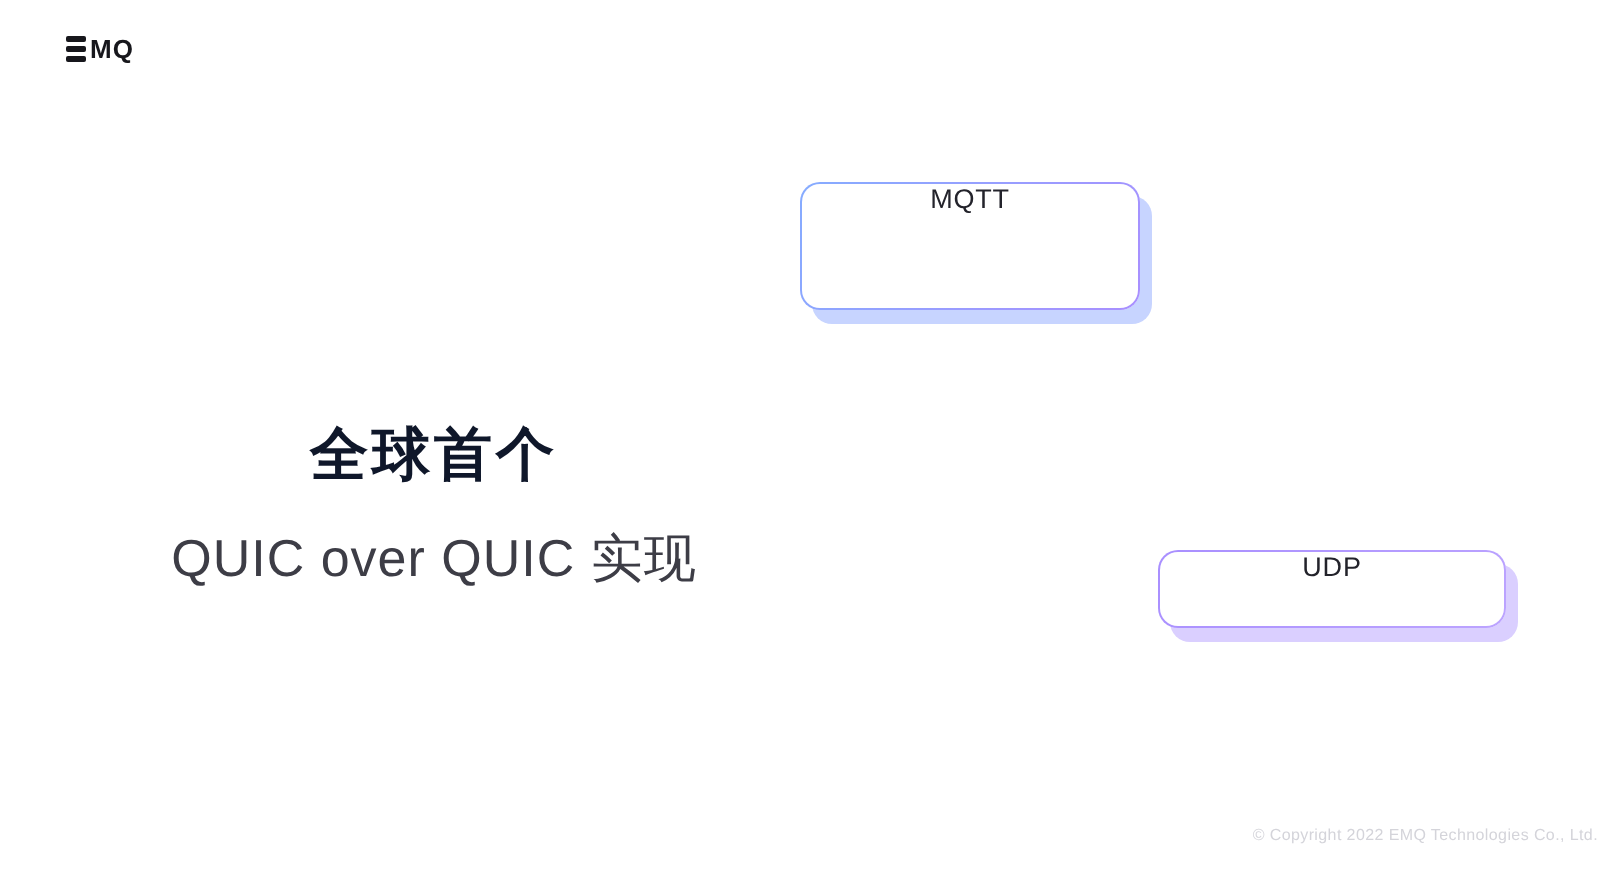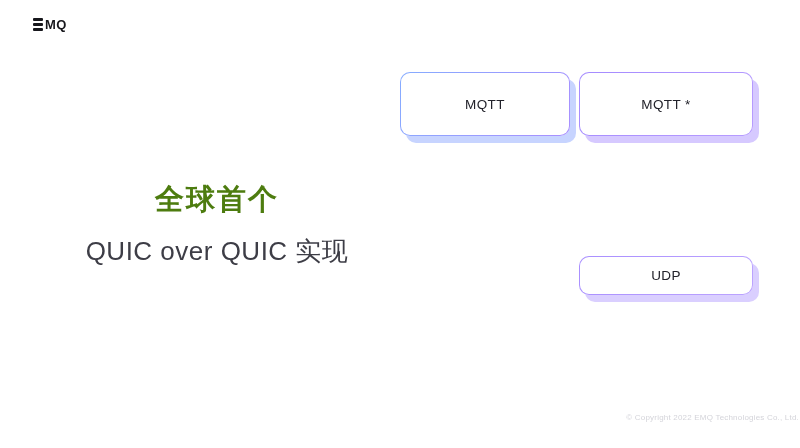--- a/index.html
+++ b/index.html
@@ -50,42 +50,44 @@
     position: absolute;
     left: 62px;
     top: 180px;
     width: 310px;
     text-align: center;
   }
   .title-line1 {
     font-size: 29px;
     font-weight: 700;
     letter-spacing: 2px;
-    color: #4d7c0f;
+    color: #0f172a;
     margin-bottom: 14px;
+    margin-top: 28px;
   }
   .title-line2 {
     font-size: 26px;
     font-weight: 500;
     letter-spacing: 0.5px;
     color: #3D3D46;
   }
 
   
   .box {
     position: absolute;
     border: 1.5px solid transparent;
     border-radius: 10px;
     background:
       linear-gradient(#ffffff, #ffffff) padding-box,
       linear-gradient(120deg, var(--b1, #9ab), var(--b2, #a9f)) border-box;
     box-shadow: 6px 7px 0 var(--sh, #dde);
     display: flex;
-    align-items: center;
+    align-items: flex-start;
     justify-content: center;
+    margin-top: 19px;
   }
   .box-label {
     font-size: 13.5px;
     font-weight: 500;
     letter-spacing: 0.4px;
     color: #23232b;
   }
   #box-mqtt      { left: 400px; top:  72px; width: 168px; height:  62px; }
   #box-mqtt-star { left: 579px; top:  72px; width: 172px; height:  62px; }
   #box-tls       { left: 400px; top: 150px; width: 168px; height:  62px; }
@@ -121,23 +123,20 @@
 
   <div class="title-block">
     <div class="title-line1">全球首个</div>
     <div class="title-line2">QUIC over QUIC 实现</div>
   </div>
 
   <div class="box" id="box-mqtt" style="--b1: #86ACFF; --b2: #A98FFF; --sh: #C7D4FF;">
     <span class="box-label">MQTT</span>
   </div>
 
-  <div class="box" id="box-mqtt-star" style="--b1: #A58BFF; --b2: #B79CFF; --sh: #D6C9FF;">
-    <span class="box-label">MQTT *</span>
-  </div>
 
 
 
 
   <div class="box" id="box-udp" style="--b1: #A98FFF; --b2: #BCA4FF; --sh: #DACFFF;">
     <span class="box-label">UDP</span>
   </div>
 
 
   <div class="copyright">© Copyright 2022 EMQ Technologies Co., Ltd.</div>

